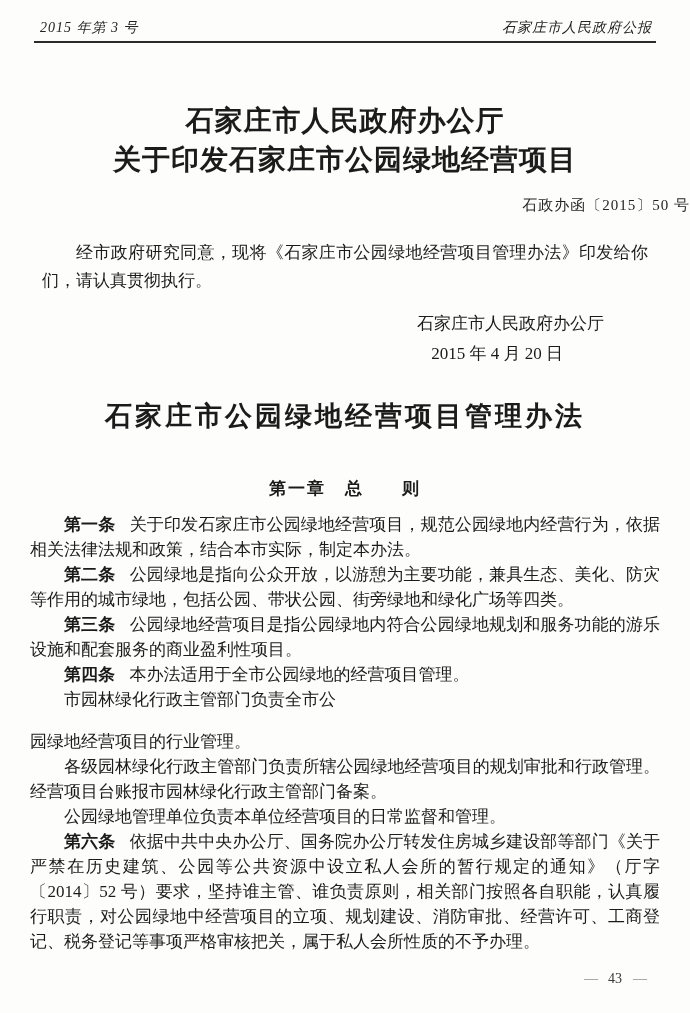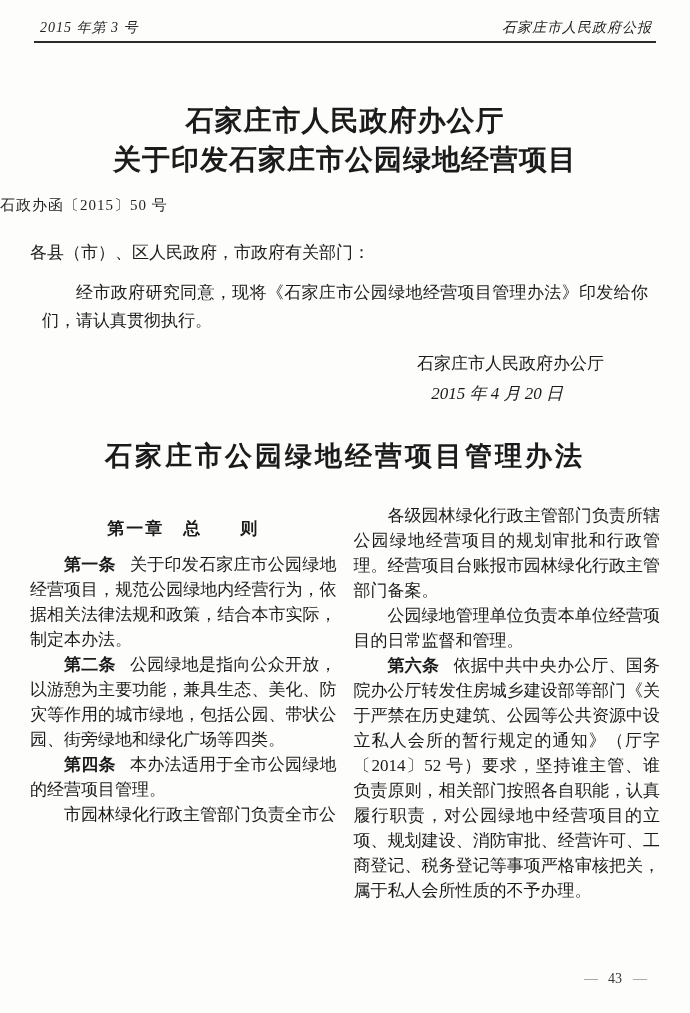--- a/index.html
+++ b/index.html
@@ -34,47 +34,48 @@
     margin: 58px 30px 0 30px;
     text-align: center;
     font-size: 28px;
     font-weight: bold;
     line-height: 39px;
     letter-spacing: 1px;
   }
   .title-line { display: block; }
   .doc-number {
     margin-top: 17px;
-    text-align: left;
+    text-align: right;
     font-size: 15px;
     letter-spacing: 1px;
     color: #242424;
   }
   .notice-text {
     margin: 24px 30px 0 30px;
     font-size: 17px;
     line-height: 28px;
     text-align: justify;
   }
   .salutation { margin: 0; }
   .notice-body { margin: 12px; text-indent: 2em; }
   .signature { margin-top: 18px; font-size: 17px; }
   .signer { text-align: right; padding-right: 56px; line-height: 22px; }
-  .sign-date { text-align: right; padding-right: 97px; line-height: 22px; margin-top: 8px; font-style: italic; }
+  .sign-date { text-align: right; padding-right: 97px; line-height: 22px; margin-top: 8px; }
   .regulation-title {
     margin: 33px 30px 0 30px;
     text-align: center;
     font-size: 27px;
     font-weight: bold;
     letter-spacing: 3px;
   }
   .columns {
     display: flex;
     gap: 17px;
     margin: 29px 30px 0 30px;
+    flex-direction: column;
   }
   .col {
     flex: 1;
     min-width: 0;
     font-size: 17px;
     line-height: 25px;
     text-align: justify;
   }
   .chapter-heading {
     text-align: center;
@@ -109,48 +110,49 @@
   <hr class="header-rule">
 
   <section>
     <h1 class="notice-title">
       <span class="title-line">石家庄市人民政府办公厅</span>
       <span class="title-line">关于印发石家庄市公园绿地经营项目</span>
     </h1>
     <div class="doc-number">石政办函〔2015〕50 号</div>
 
     <div class="notice-text">
-      <p class="salutation">各县（市）、区人民政府，市政府有关部门：</p>
       <p class="notice-body">经市政府研究同意，现将《石家庄市公园绿地经营项目管理办法》印发给你们，请认真贯彻执行。</p>
       <div class="signature">
         <div class="signer">石家庄市人民政府办公厅</div>
         <div class="sign-date">2015 年 4 月 20 日</div>
       </div>
     </div>
   </section>
 
   <h2 class="regulation-title">石家庄市公园绿地经营项目管理办法</h2>
 
   <div class="columns">
 
     <div class="col">
       <div class="chapter-heading">第一章　总　　则</div>
 
       <p class="article"><b class="art-label">第一条</b><span>关于印发石家庄市公园绿地经营项目，规范公园绿地内经营行为，依据相关法律法规和政策，结合本市实际，制定本办法。</span></p>
 
       <p class="article"><b class="art-label">第二条</b><span>公园绿地是指向公众开放，以游憩为主要功能，兼具生态、美化、防灾等作用的城市绿地，包括公园、带状公园、街旁绿地和绿化广场等四类。</span></p>
 
+      <p class="article"><b class="art-label">第三条</b><span>公园绿地经营项目是指公园绿地内符合公园绿地规划和服务功能的游乐设施和配套服务的商业盈利性项目。</span></p>
 
       <p class="article"><b class="art-label">第四条</b><span>本办法适用于全市公园绿地的经营项目管理。</span></p>
 
 
       <p class="article"><span>市园林绿化行政主管部门负责全市公</span></p>
     </div>
 
     <div class="col">
+      <p class="article no-indent"><span>园绿地经营项目的行业管理。</span></p>
 
       <p class="article"><span>各级园林绿化行政主管部门负责所辖公园绿地经营项目的规划审批和行政管理。经营项目台账报市园林绿化行政主管部门备案。</span></p>
 
       <p class="article"><span>公园绿地管理单位负责本单位经营项目的日常监督和管理。</span></p>
 
       <p class="article"><b class="art-label">第六条</b><span>依据中共中央办公厅、国务院办公厅转发住房城乡建设部等部门《关于严禁在历史建筑、公园等公共资源中设立私人会所的暂行规定的通知》（厅字〔2014〕52 号）要求，坚持谁主管、谁负责原则，相关部门按照各自职能，认真履行职责，对公园绿地中经营项目的立项、规划建设、消防审批、经营许可、工商登记、税务登记等事项严格审核把关，属于私人会所性质的不予办理。</span></p>
     </div>
 
   </div>
 

